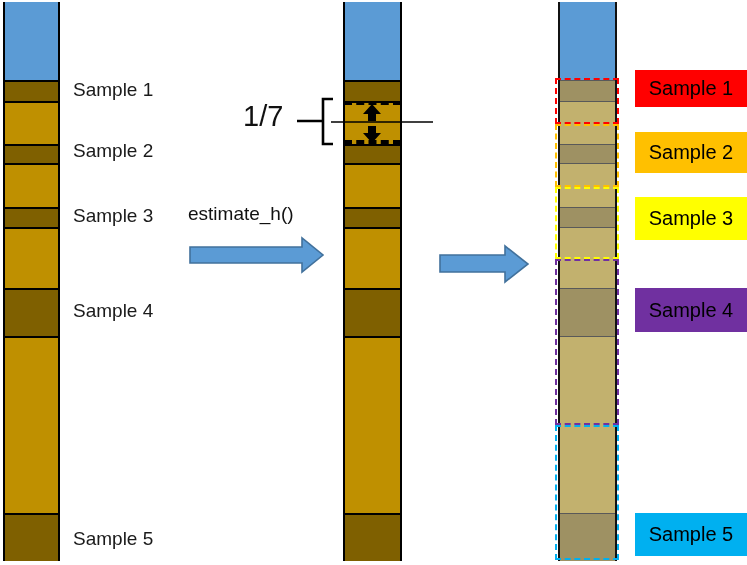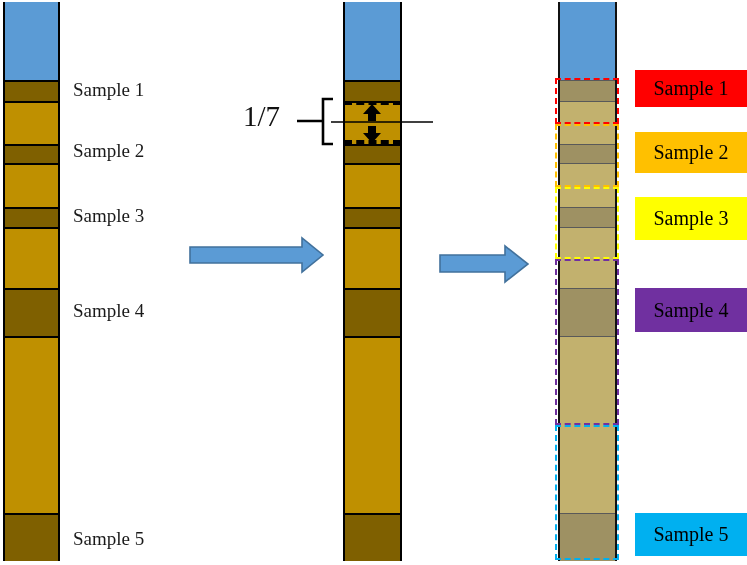--- a/index.html
+++ b/index.html
@@ -1,18 +1,18 @@
 <!DOCTYPE html>
 <html><head>
 <meta charset="utf-8">
 <style>
   html,body{margin:0;padding:0;background:#ffffff;}
   .canvas{
     position:relative;width:747px;height:565px;background:#ffffff;overflow:hidden;
-    font-family:Liberation Serif, serif;
+    font-family:Liberation Sans, sans-serif;
   }
   .column{position:absolute;top:2px;height:559px;box-sizing:border-box;}
   .col1{left:3px;width:57px;border:2px solid #000;}
   .col2{left:343px;width:59px;border:2px solid #000;}
   .col3{left:558px;width:59px;border:2px solid #111;}
   .segment{position:absolute;left:0;width:100%;box-sizing:border-box;}
   .col1 .segment.sep, .col2 .segment.sep{border-top:2px solid #000;}
   .col3 .segment.sep{border-top:1px solid #595959;}
   .side-label{position:absolute;font-size:19px;color:#1a1a1a;white-space:nowrap;}
   .lbl-s1{left:73px;top:79px;}
@@ -84,20 +84,21 @@
       <div class="segment sep" style="top: 332px; height: 177px; background: rgb(194, 177, 110);"></div>
       <div class="segment sep" style="top: 509px; height: 48px; background: rgb(158, 145, 99);"></div>
     </div>
 
   <span class="side-label lbl-s1">Sample 1</span>
   <span class="side-label lbl-s2">Sample 2</span>
   <span class="side-label lbl-s3">Sample 3</span>
   <span class="side-label lbl-s4">Sample 4</span>
   <span class="side-label lbl-s5">Sample 5</span>
 
+  <span class="fn-label">estimate_h()</span>
   <span class="half-label">1/7</span>
 
   <div class="dashed-box"></div>
 
   <svg class="svg-layer" viewBox="0 0 747 565">
     <line x1="331" y1="122" x2="433" y2="122" stroke="#000" stroke-width="1.3"></line>
     <path d="M297 121 H323 M333 99 H323 V144 H333" fill="none" stroke="#000" stroke-width="2.6"></path>
     <polygon points="372,104 381,114 376,114 376,121 368,121 368,114 363,114" fill="#000"></polygon>
     <polygon points="368,126 376,126 376,133 381,133 372,143 363,133 368,133" fill="#000"></polygon>
     <polygon points="190,247 302,247 302,238 323,255 302,272 302,263 190,263" fill="#5b9bd5" stroke="#41719c" stroke-width="1.6"></polygon>

